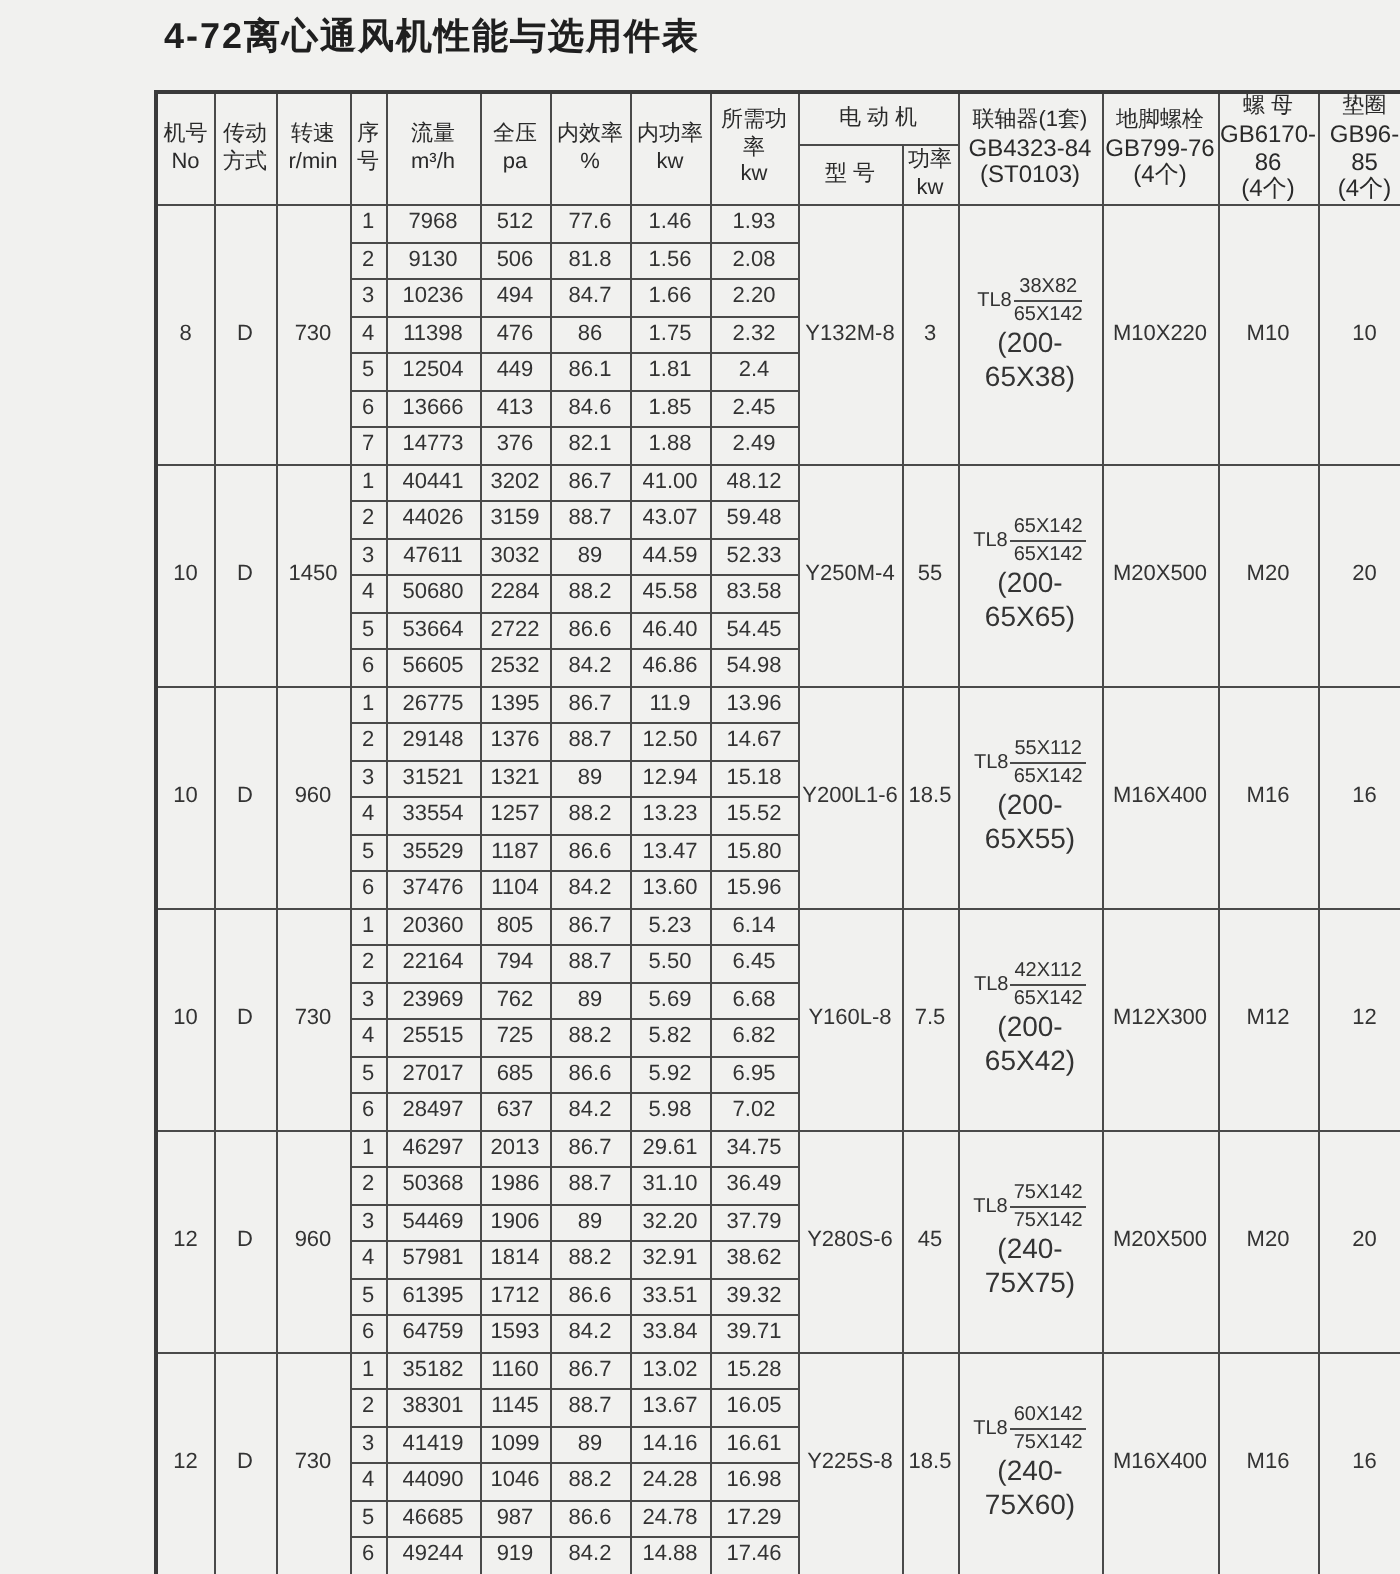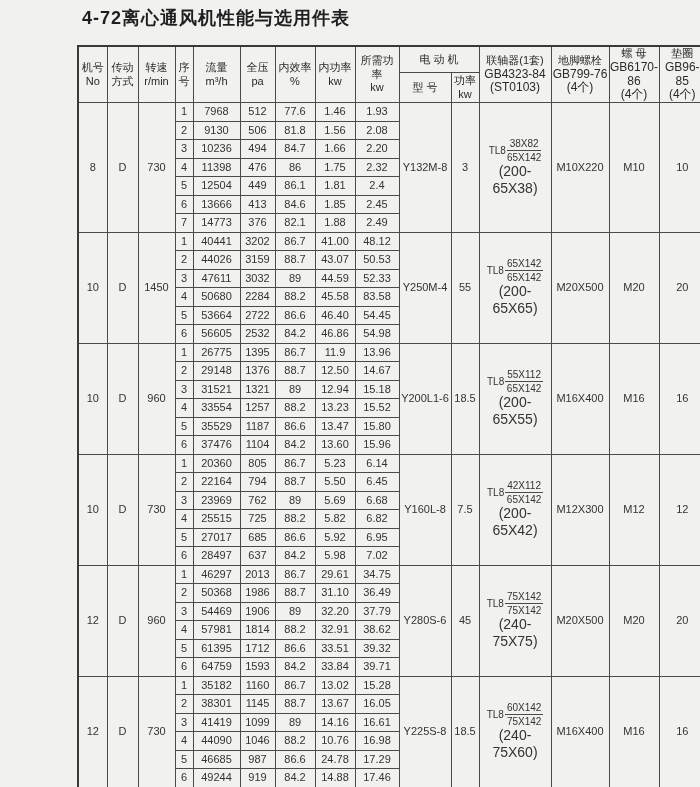--- a/index.html
+++ b/index.html
@@ -283,21 +283,21 @@
           <td rowspan="6" class="group-cell">M20X500</td>
           <td rowspan="6" class="group-cell">M20</td>
           <td rowspan="6" class="group-cell">20</td>
         </tr>
         <tr>
           <td>2</td>
           <td>44026</td>
           <td>3159</td>
           <td>88.7</td>
           <td>43.07</td>
-          <td>50.53</td>
+          <td>59.48</td>
         </tr>
         <tr>
           <td>3</td>
           <td>47611</td>
           <td>3032</td>
           <td>89</td>
           <td>44.59</td>
           <td>52.33</td>
         </tr>
         <tr>
@@ -562,21 +562,21 @@
           <td>1099</td>
           <td>89</td>
           <td>14.16</td>
           <td>16.61</td>
         </tr>
         <tr>
           <td>4</td>
           <td>44090</td>
           <td>1046</td>
           <td>88.2</td>
-          <td>10.76</td>
+          <td>24.28</td>
           <td>16.98</td>
         </tr>
         <tr>
           <td>5</td>
           <td>46685</td>
           <td>987</td>
           <td>86.6</td>
           <td>24.78</td>
           <td>17.29</td>
         </tr>

